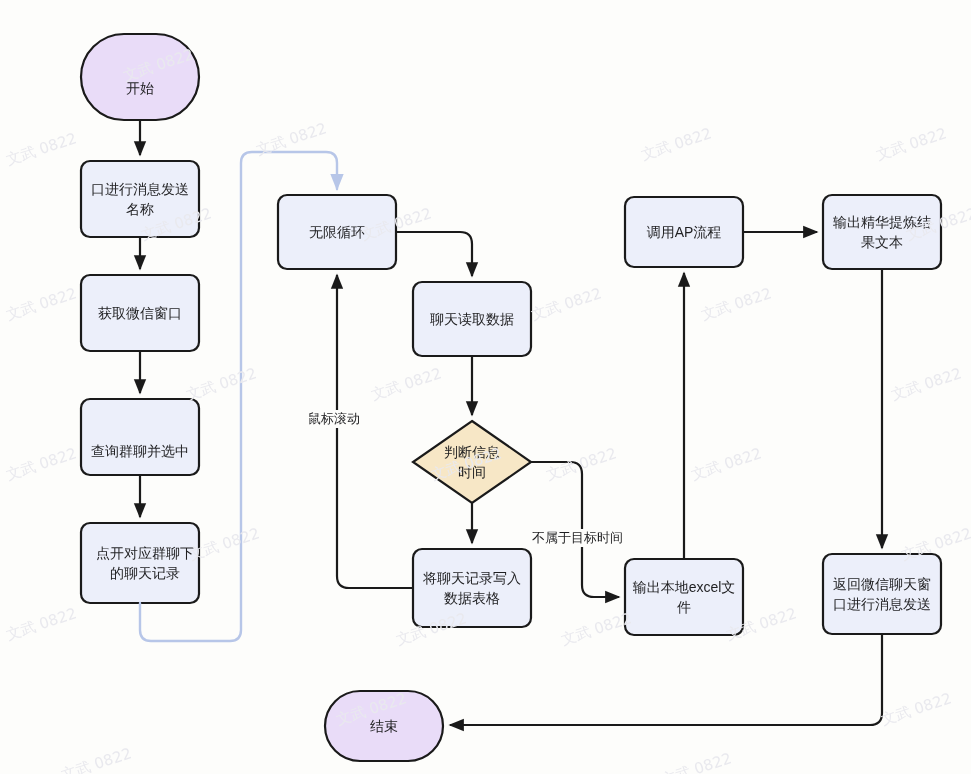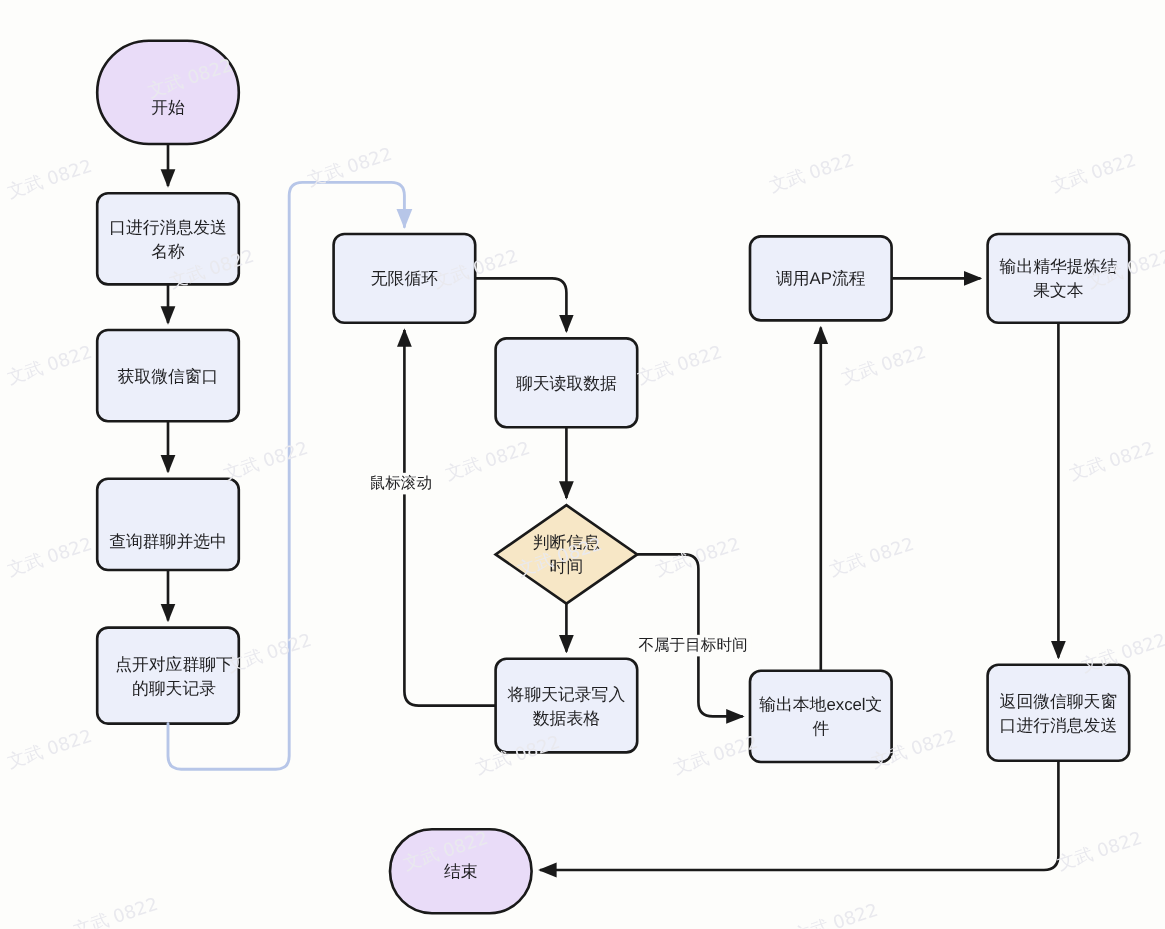--- a/index.html
+++ b/index.html
@@ -113,21 +113,21 @@
       <path d="M 743 232 L 817 232" marker-end="url(#arrow)"></path>
       <path d="M 882 269 L 882 548" marker-end="url(#arrow)"></path>
       <path d="M 882 634 L 882 713 Q 882 725 870 725 L 450 725" marker-end="url(#arrow)"></path>
     </g>
 
     <g id="loop-connector" fill="none" stroke="#b7c6e8" stroke-width="2.4" stroke-linecap="round" stroke-linejoin="round">
       <path d="M 140 603 L 140 630 Q 140 641 151 641 L 230 641 Q 241 641 241 630 L 241 163 Q 241 152 252 152 L 326 152 Q 337 152 337 163 L 337 189" marker-end="url(#arrow-blue)"></path>
     </g>
   </svg>
 
-  <div class="node-label" style="left:80px;top:33px;width:120px;height:112px;">开始</div>
+  <div class="node-label" style="left:80px;top:33px;width:120px;height:112px;font-family:Liberation Serif, serif;">开始</div>
   <div class="node-label" style="left:80px;top:160px;width:120px;height:78px;">口进行消息发送
 名称</div>
   <div class="node-label" style="left:80px;top:274px;width:120px;height:78px;">获取微信窗口</div>
   <div class="node-label" style="left:80px;top:403px;width:120px;height:96px;">查询群聊并选中</div>
   <div class="node-label" style="left:80px;top:522px;width:120px;height:82px;padding-left:16px;">点开对应群聊下
 的聊天记录</div>
 
   <div class="node-label" style="left:277px;top:194px;width:120px;height:76px;">无限循环</div>
   <div class="node-label" style="left:412px;top:281px;width:120px;height:76px;">聊天读取数据</div>
   <div class="node-label" style="left:412px;top:420px;width:120px;height:84px;">判断信息
@@ -137,21 +137,21 @@
 
   <div class="node-label" style="left:624px;top:558px;width:120px;height:78px;border-radius:15px;">输出本地excel文
 件</div>
   <div class="node-label" style="left:624px;top:196px;width:120px;height:72px;">调用AP流程</div>
   <div class="node-label" style="left:822px;top:194px;width:120px;height:76px;">输出精华提炼结
 果文本</div>
   <div class="node-label" style="left:822px;top:553px;width:120px;height:82px;">返回微信聊天窗
 口进行消息发送</div>
   <div class="node-label" style="left:324px;top:690px;width:120px;height:72px;">结束</div>
 
-  <div class="edge-label" style="left:305px;top:394px;">鼠标滚动</div>
+  <div class="edge-label" style="left:305px;top:410px;">鼠标滚动</div>
   <div class="edge-label" style="left:529px;top:529px;font-family:Liberation Serif, serif;">不属于目标时间</div>
 
   <div class="wm" style="left:5px;top:140px;">文武 0822</div>
   <div class="wm" style="left:5px;top:295px;">文武 0822</div>
   <div class="wm" style="left:5px;top:455px;">文武 0822</div>
   <div class="wm" style="left:5px;top:615px;">文武 0822</div>
   <div class="wm" style="left:60px;top:755px;">文武 0822</div>
   <div class="wm" style="left:122px;top:56px;">文武 0822</div>
   <div class="wm" style="left:140px;top:215px;">文武 0822</div>
   <div class="wm" style="left:185px;top:375px;">文武 0822</div>

